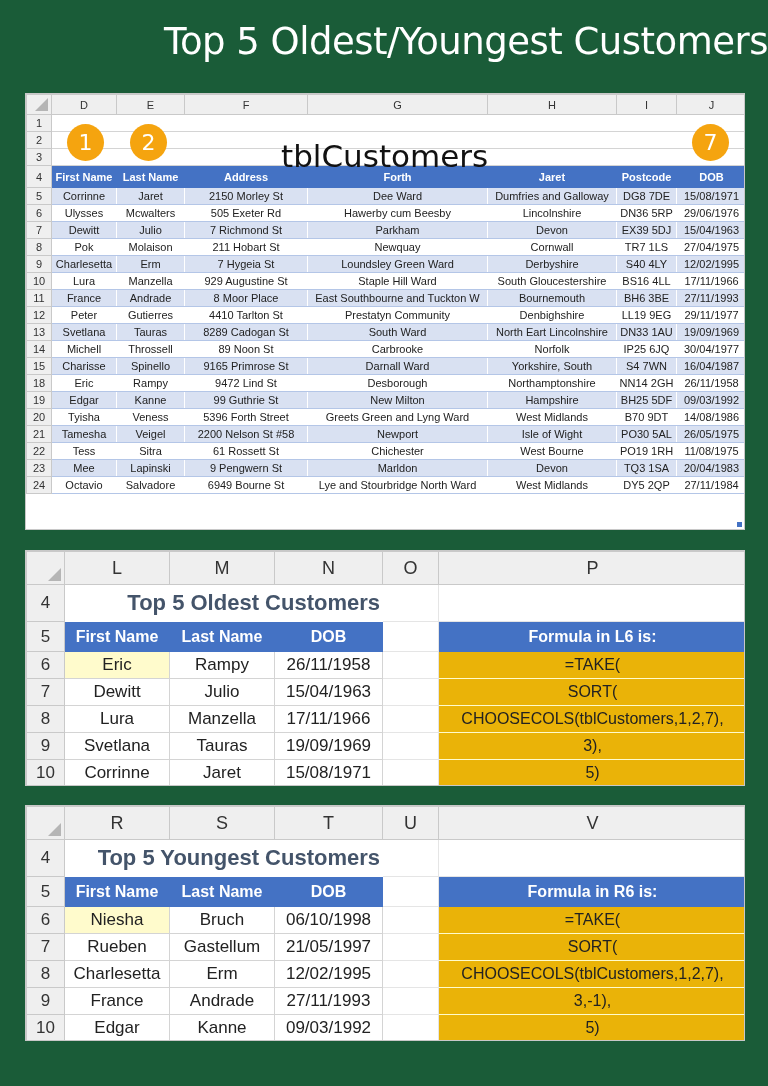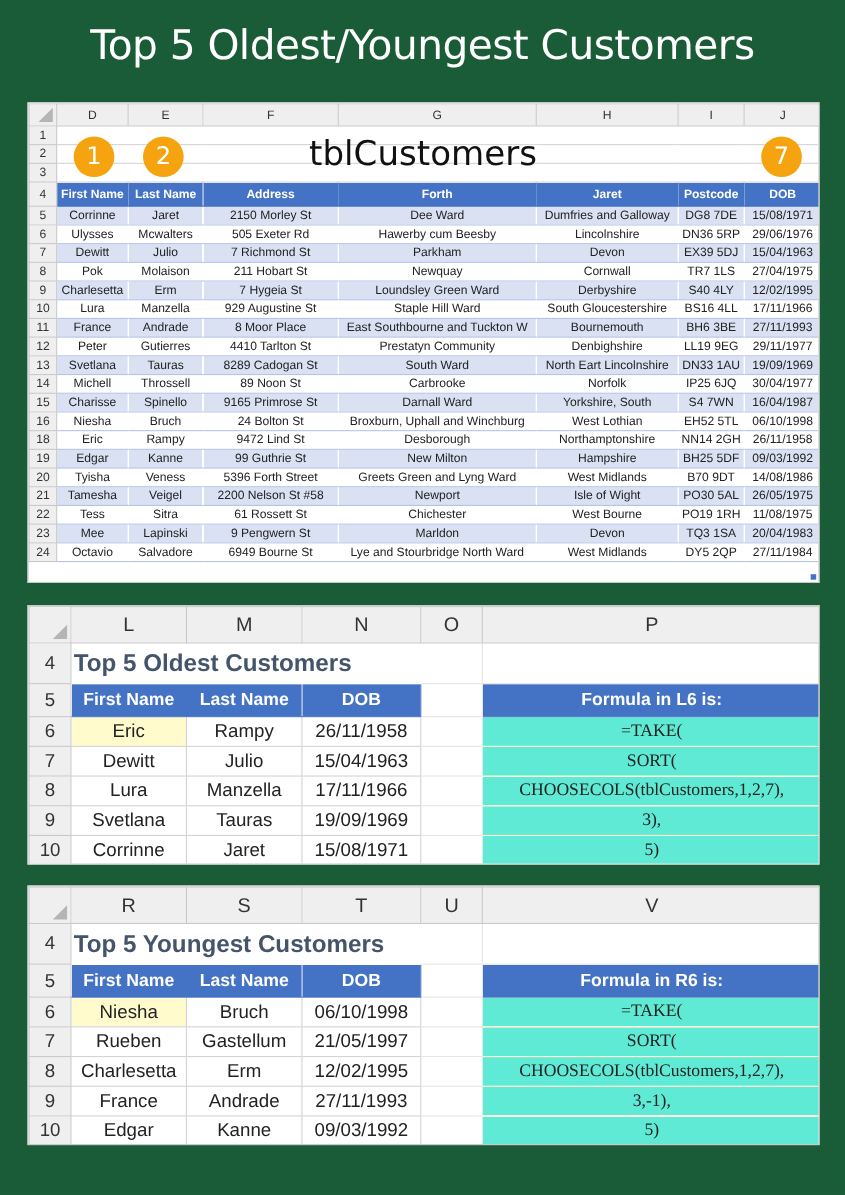--- a/index.html
+++ b/index.html
@@ -1,21 +1,21 @@
 <!DOCTYPE html>
 <html><head>
 <meta charset="utf-8">
 <style>
   * { box-sizing: border-box; margin: 0; padding: 0; }
   body {
     width: 768px; height: 1086px; background: #1a5c38; position: relative;
     font-family: "Liberation Sans", sans-serif; overflow: hidden;
   }
   .title {
-    position: absolute; left: 0; top: 20px; width: 768px; text-align: center;
+    position: absolute; left: 0; top: 20px; width: 768px; text-align: right;
     color: #ffffff; font-size: 37px; font-family: "DejaVu Sans", sans-serif;
     font-weight: normal; letter-spacing: -0.5px;
   }
   .sheet {
     position: absolute; background: #ffffff; border: 1px solid #c8c8c8;
     overflow: hidden;
   }
   table { border-collapse: collapse; table-layout: fixed; width: 100%; }
   td, th { border: 1px solid #d4d4d4; text-align: center; white-space: nowrap; overflow: hidden; color: #222; }
   .colhdr td { background: #efefef; color: #333; font-weight: normal; border-color: #c9c9c9; }
@@ -33,33 +33,33 @@
   #main .spacer td.rowhdr { border-color: #c9c9c9; }
   #main tr.thead td.h { background: #4472c4; color: #fff; font-weight: bold; height: 22px; border-color: #4472c4; }
   #main tr.band td.c { background: #d9e1f2; }
   #main tr.data td.c { border-left-color: #fff; border-right-color: #fff; border-top-color: #b4c6e7; border-bottom-color: #b4c6e7; }
   .badge {
     position: absolute; width: 37px; height: 37px; border-radius: 50%;
     background: #f5a40f; color: #fff; font-size: 22px; text-align: center; line-height: 37px;
     font-family: "DejaVu Sans", sans-serif;
   }
   .tbl-name {
-    position: absolute; left: 255px; top: 28px; font-size: 31px; color: #111;
+    position: absolute; left: 255px; top: 44px; font-size: 31px; color: #111;
     font-family: "DejaVu Sans", sans-serif;
   }
   
   .res { left: 25px; width: 720px; height: 236px; }
   #oldest { top: 550px; }
   #youngest { top: 805px; }
   .res td { font-size: 17px; height: 27px; padding: 0 2px; }
   .res .colhdr td { height: 33px; font-size: 18px; }
-  .res td.big { font-size: 22px; font-weight: bold; color: #44546a; text-align: left; border-color: #fff; height: 37px; }
+  .res td.big { font-size: 22px; font-weight: bold; color: #44546a; text-align: right; border-color: #fff; height: 37px; }
   .res td.h { background: #4472c4; color: #fff; font-weight: bold; font-size: 16px; height: 30px; border-color: #4472c4; }
   .res td.sel { background: #fffbcc; }
-  .res td.formula { background: #5eead4; border-left-color: #fffbcc; border-right-color: #fffbcc; border-top-color: #fffbcc; border-bottom-color: #fffbcc; font-size: 16px; font-family: Liberation Serif, serif; }
+  .res td.formula { background: #eab308; border-left-color: #fffbcc; border-right-color: #fffbcc; border-top-color: #fffbcc; border-bottom-color: #fffbcc; font-size: 16px; }
   .res td.blank { border-color: #e5e5e5; }
   .resize-mark { position: absolute; right: 2px; bottom: 2px; width: 5px; height: 5px; background: #4472c4; }
 </style>
 </head>
 <body>
 
 <div class="title">Top 5 Oldest/Youngest Customers</div>
 
 <div class="sheet" id="main">
   <table>
@@ -228,30 +228,20 @@
           <td class="rowhdr">15</td>
           <td class="c">Charisse</td>
           <td class="c">Spinello</td>
           <td class="c">9165 Primrose St</td>
           <td class="c">Darnall Ward</td>
           <td class="c">Yorkshire, South</td>
           <td class="c">S4 7WN</td>
           <td class="c">16/04/1987</td>
         </tr>
         <tr class="data">
-          <td class="rowhdr">16</td>
-          <td class="c">Niesha</td>
-          <td class="c">Bruch</td>
-          <td class="c">24 Bolton St</td>
-          <td class="c">Broxburn, Uphall and Winchburg</td>
-          <td class="c">West Lothian</td>
-          <td class="c">EH52 5TL</td>
-          <td class="c">06/10/1998</td>
-        </tr>
-        <tr class="data">
           <td class="rowhdr">18</td>
           <td class="c">Eric</td>
           <td class="c">Rampy</td>
           <td class="c">9472 Lind St</td>
           <td class="c">Desborough</td>
           <td class="c">Northamptonshire</td>
           <td class="c">NN14 2GH</td>
           <td class="c">26/11/1958</td>
         </tr>
         <tr class="data band">

